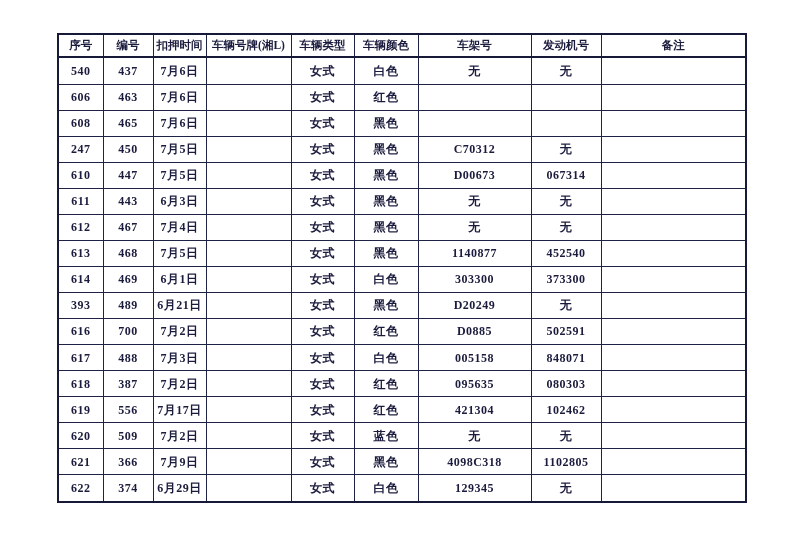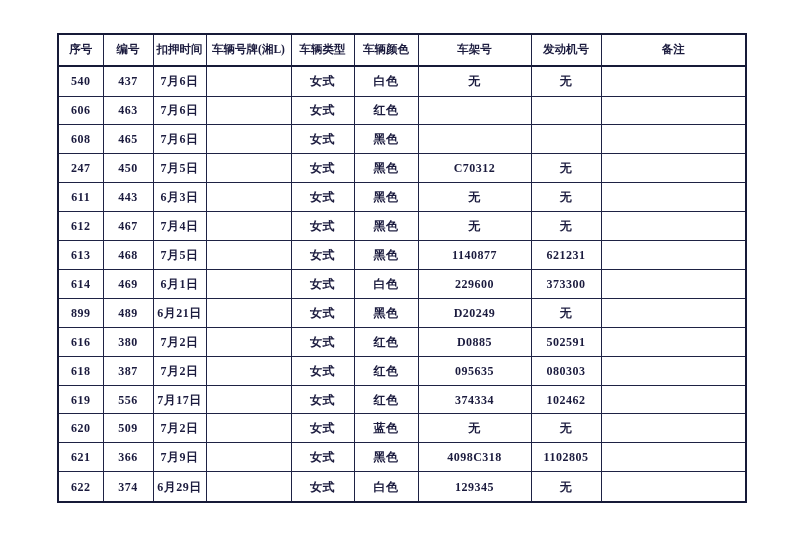--- a/index.html
+++ b/index.html
@@ -33,21 +33,21 @@
     text-align: center;
     vertical-align: middle;
     color: #1b1b3e;
     font-size: 12px;
     white-space: nowrap;
     overflow: hidden;
     padding: 0 1px;
     line-height: 1;
   }
   table.doc-table thead tr {
-    height: 32px;
+    height: 23px;
   }
   table.doc-table th {
     font-weight: bold;
     font-size: 11.5px;
     border-bottom: 2px solid #161a38;
   }
   table.doc-table tbody td {
     font-weight: bold;
     letter-spacing: 0.5px;
   }
@@ -120,20 +120,31 @@
           <td>450</td>
           <td>7月5日</td>
           <td></td>
           <td>女式</td>
           <td>黑色</td>
           <td>C70312</td>
           <td>无</td>
           <td></td>
         </tr>
         <tr>
+          <td>610</td>
+          <td>447</td>
+          <td>7月5日</td>
+          <td></td>
+          <td>女式</td>
+          <td>黑色</td>
+          <td>D00673</td>
+          <td>067314</td>
+          <td></td>
+        </tr>
+        <tr>
           <td>611</td>
           <td>443</td>
           <td>6月3日</td>
           <td></td>
           <td>女式</td>
           <td>黑色</td>
           <td>无</td>
           <td>无</td>
           <td></td>
         </tr>
@@ -149,75 +160,86 @@
           <td></td>
         </tr>
         <tr>
           <td>613</td>
           <td>468</td>
           <td>7月5日</td>
           <td></td>
           <td>女式</td>
           <td>黑色</td>
           <td>1140877</td>
-          <td>621231</td>
+          <td>452540</td>
           <td></td>
         </tr>
         <tr>
           <td>614</td>
           <td>469</td>
           <td>6月1日</td>
           <td></td>
           <td>女式</td>
           <td>白色</td>
-          <td>229600</td>
+          <td>303300</td>
           <td>373300</td>
           <td></td>
         </tr>
         <tr>
-          <td>899</td>
+          <td>393</td>
           <td>489</td>
           <td>6月21日</td>
           <td></td>
           <td>女式</td>
           <td>黑色</td>
           <td>D20249</td>
           <td>无</td>
           <td></td>
         </tr>
         <tr>
           <td>616</td>
-          <td>380</td>
+          <td>700</td>
           <td>7月2日</td>
           <td></td>
           <td>女式</td>
           <td>红色</td>
           <td>D0885</td>
           <td>502591</td>
+          <td></td>
+        </tr>
+        <tr>
+          <td>617</td>
+          <td>488</td>
+          <td>7月3日</td>
+          <td></td>
+          <td>女式</td>
+          <td>白色</td>
+          <td>005158</td>
+          <td>848071</td>
           <td></td>
         </tr>
         <tr>
           <td>618</td>
           <td>387</td>
           <td>7月2日</td>
           <td></td>
           <td>女式</td>
           <td>红色</td>
           <td>095635</td>
           <td>080303</td>
           <td></td>
         </tr>
         <tr>
           <td>619</td>
           <td>556</td>
           <td>7月17日</td>
           <td></td>
           <td>女式</td>
           <td>红色</td>
-          <td>374334</td>
+          <td>421304</td>
           <td>102462</td>
           <td></td>
         </tr>
         <tr>
           <td>620</td>
           <td>509</td>
           <td>7月2日</td>
           <td></td>
           <td>女式</td>
           <td>蓝色</td>

